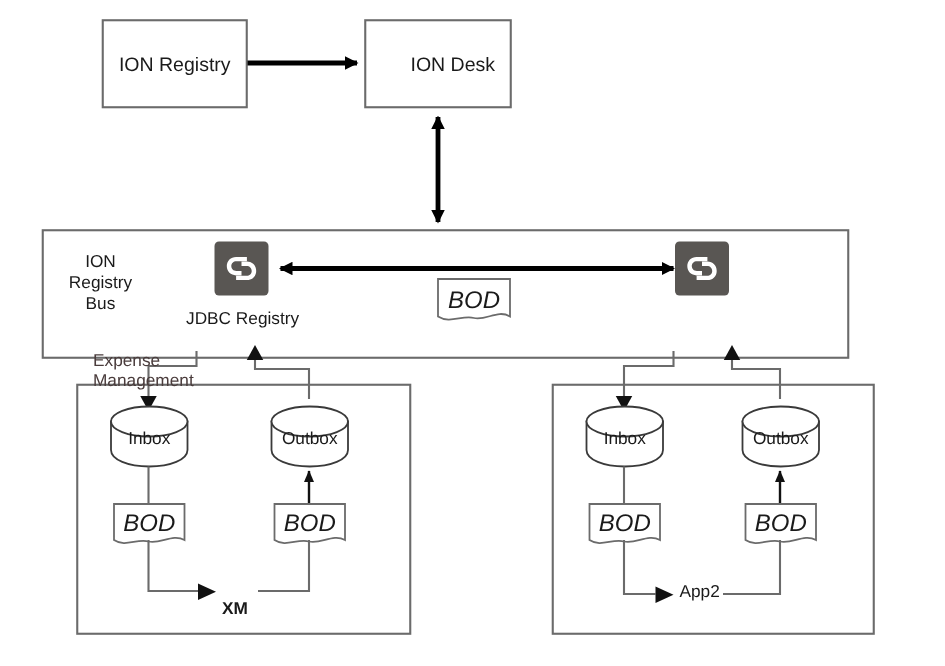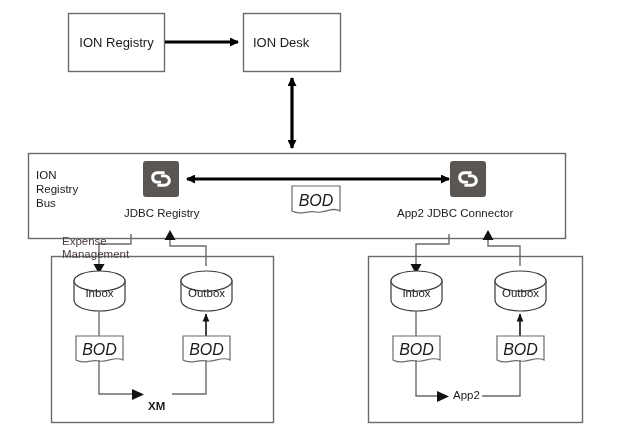--- a/index.html
+++ b/index.html
@@ -40,21 +40,21 @@
   }
   .bod-label {
     font-size: 16px;
     font-style: italic;
   }
   .bus-stack {
     position: absolute;
     font-size: 11.5px;
     line-height: 14px;
     color: #1a1a1a;
-    text-align: left;
+    text-align: center;
     white-space: nowrap;
   }
   .expense-label {
     position: absolute;
     font-size: 11.5px;
     line-height: 13px;
     color: #4a3c3c;
     white-space: nowrap;
     margin-top: 41px;
   }
@@ -154,21 +154,21 @@
 
     <path d="M393,336 L440,336 L440,360 C432,355.5 424,363 416,361 C408,359 400.5,365 393,360 Z" fill="#ffffff" stroke="#6b6b6b" stroke-width="1.2"></path>
     <path d="M497,336 L544,336 L544,360 C536,355.5 528,363 520,361 C512,359 504.5,365 497,360 Z" fill="#ffffff" stroke="#6b6b6b" stroke-width="1.2"></path>
 
     <path d="M416,360 L416,396 L437,396" fill="none" stroke="#6b6b6b" stroke-width="1.4"></path>
     <path d="M437,391 L449,396.5 L437,402 Z" fill="#111111"></path>
     <path d="M482,396 L520,396 L520,360" fill="none" stroke="#6b6b6b" stroke-width="1.4"></path>
   </svg>
 
   <div class="node-label" style="left:78px; top:35px; width:77px; text-align:center;">ION Registry</div>
-  <div class="node-label" style="left:253px; top:35px; width:77px; text-align:left;">ION Desk</div>
+  <div class="node-label" style="left:253px; top:35px; width:77px; text-align:right;">ION Desk</div>
 
   <div class="bus-stack" style="left:36px; top:168px; width:62px;">
     <div>ION</div>
     <div>Registry</div>
     <div>Bus</div>
   </div>
 
   <div class="expense-label" style="left:62px; top:194px;">
     <div>Expense</div>
     <div>Management</div>
@@ -187,21 +187,20 @@
     <svg width="24" height="24" viewBox="0 0 24 24">
       <path d="M15.6,7.2 L8.6,7.2 C6.6,7.2 5.2,8.6 5.2,10.4 C5.2,12.3 6.6,13.7 8.6,13.7 L12,13.7
                L12,16.6 L8.4,16.6 C4.8,16.6 2.2,14 2.2,10.4 C2.2,6.9 4.8,4.3 8.4,4.3 L15.6,4.3 Z" fill="#ffffff"></path>
       <path d="M8.4,16.8 L15.4,16.8 C17.4,16.8 18.8,15.4 18.8,13.6 C18.8,11.7 17.4,10.3 15.4,10.3
                L12,10.3 L12,7.4 L15.6,7.4 C19.2,7.4 21.8,10 21.8,13.6 C21.8,17.1 19.2,19.7 15.6,19.7
                L8.4,19.7 Z" fill="#ffffff"></path>
     </svg>
   </div>
 
   <div class="node-label small-label" style="left:124px; top:207px;">JDBC Registry</div>
-  <div class="node-label small-label" style="left:397px; top:207px;">App2 JDBC Connector</div>
 
   <div class="node-label bod-label" style="left:292px; top:193px; width:48px; text-align:center;">BOD</div>
 
   <div class="node-label small-label" style="left:74px; top:287px; width:51px; text-align:center;">Inbox</div>
   <div class="node-label small-label" style="left:181px; top:287px; width:51px; text-align:center;">Outbox</div>
   <div class="node-label bod-label" style="left:76px; top:342px; width:47px; text-align:center;">BOD</div>
   <div class="node-label bod-label" style="left:183px; top:342px; width:47px; text-align:center;">BOD</div>
   <div class="node-label small-label" style="left:148px; top:388px; font-weight:bold;margin-top:12px;">XM</div>
 
   <div class="node-label small-label" style="left:391px; top:287px; width:51px; text-align:center;">Inbox</div>

